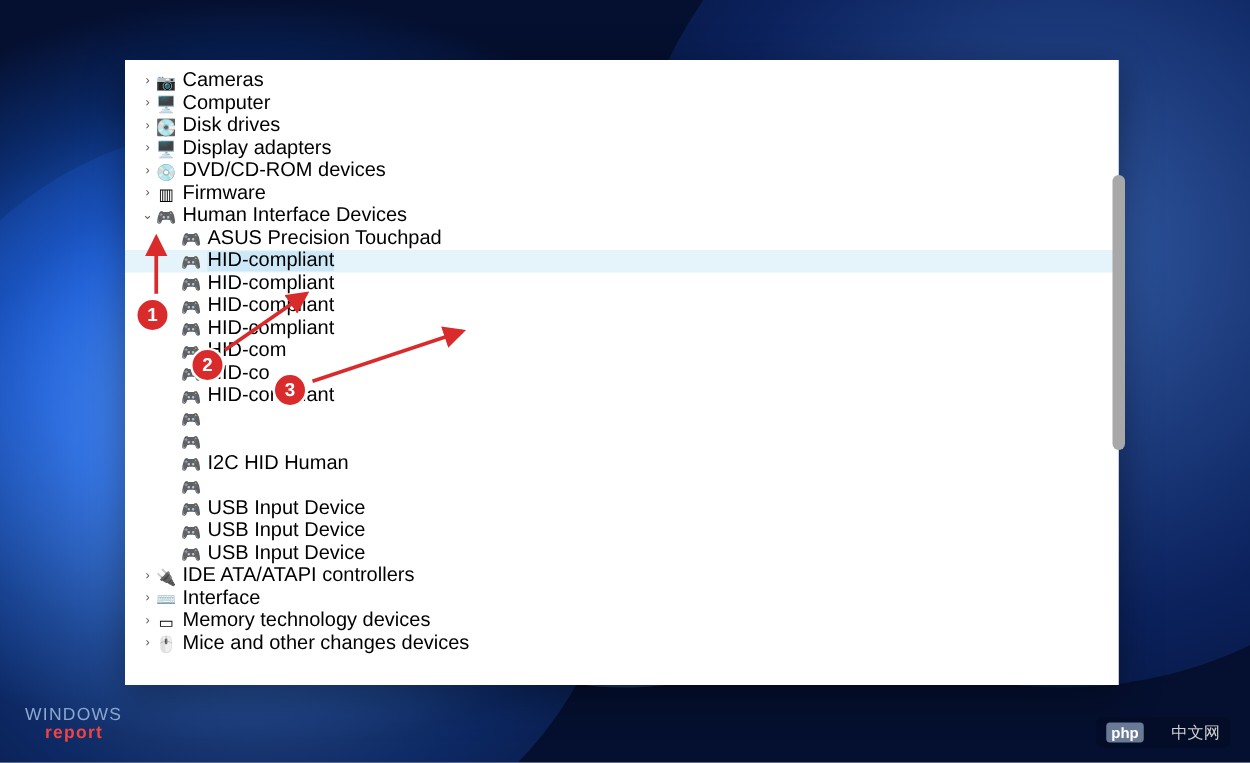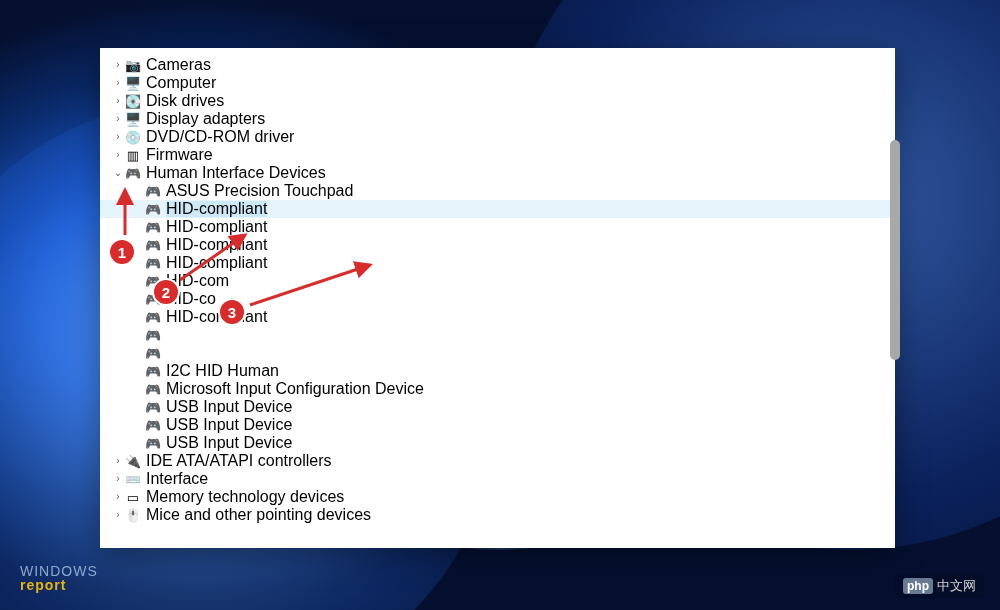--- a/index.html
+++ b/index.html
@@ -144,28 +144,28 @@
   .watermark-left {
     position: absolute;
     left: 20px;
     bottom: 18px;
     color: #8aa8d0;
     font-size: 14px;
     letter-spacing: 1px;
     line-height: 1;
     font-weight: 300;
   }
-  .watermark-left .r2 { font-weight: 600; color: #eab308; }
+  .watermark-left .r2 { font-weight: 600; color: #ef4444; margin-left: 16px; }
   .watermark-right {
     position: absolute;
     right: 16px;
     bottom: 12px;
     display: flex;
     align-items: center;
-    gap: 4px;
+    gap: 22px;
     color: #d0d0d0;
     font-size: 13px;
     background: rgba(0,0,0,0.15);
     padding: 3px 8px;
     border-radius: 4px;
   }
   .php-badge {
     background: #6a7a94;
     color: #fff;
     font-weight: 700;
@@ -200,21 +200,21 @@
       <span class="label">Disk drives</span>
     </div>
     <div class="node">
       <span class="chev">›</span>
       <span class="icon">🖥️</span>
       <span class="label">Display adapters</span>
     </div>
     <div class="node">
       <span class="chev">›</span>
       <span class="icon">💿</span>
-      <span class="label">DVD/CD-ROM driver</span>
+      <span class="label">DVD/CD-ROM devices</span>
     </div>
     <div class="node">
       <span class="chev">›</span>
       <span class="icon">▥</span>
       <span class="label">Firmware</span>
     </div>
 
     <div class="node">
       <span class="chev">⌄</span>
       <span class="icon">🎮</span>
@@ -258,21 +258,20 @@
     </div>
     <div class="node child">
       <span class="icon">🎮</span>
     </div>
     <div class="node child">
       <span class="icon">🎮</span>
       <span class="label">I2C HID Human</span>
     </div>
     <div class="node child">
       <span class="icon">🎮</span>
-      <span class="label">Microsoft Input Configuration Device</span>
     </div>
     <div class="node child">
       <span class="icon">🎮</span>
       <span class="label">USB Input Device</span>
     </div>
     <div class="node child">
       <span class="icon">🎮</span>
       <span class="label">USB Input Device</span>
     </div>
     <div class="node child">
@@ -291,21 +290,21 @@
       <span class="label">Interface</span>
     </div>
     <div class="node">
       <span class="chev">›</span>
       <span class="icon">▭</span>
       <span class="label">Memory technology devices</span>
     </div>
     <div class="node">
       <span class="chev">›</span>
       <span class="icon">🖱️</span>
-      <span class="label">Mice and other pointing devices</span>
+      <span class="label">Mice and other changes devices</span>
     </div>
 
   </div>
 
 </div>
 
 <div class="scrollbar"></div>
 
 <svg class="arrow" style="left:110px;top:180px" width="50" height="60">
   <defs>

